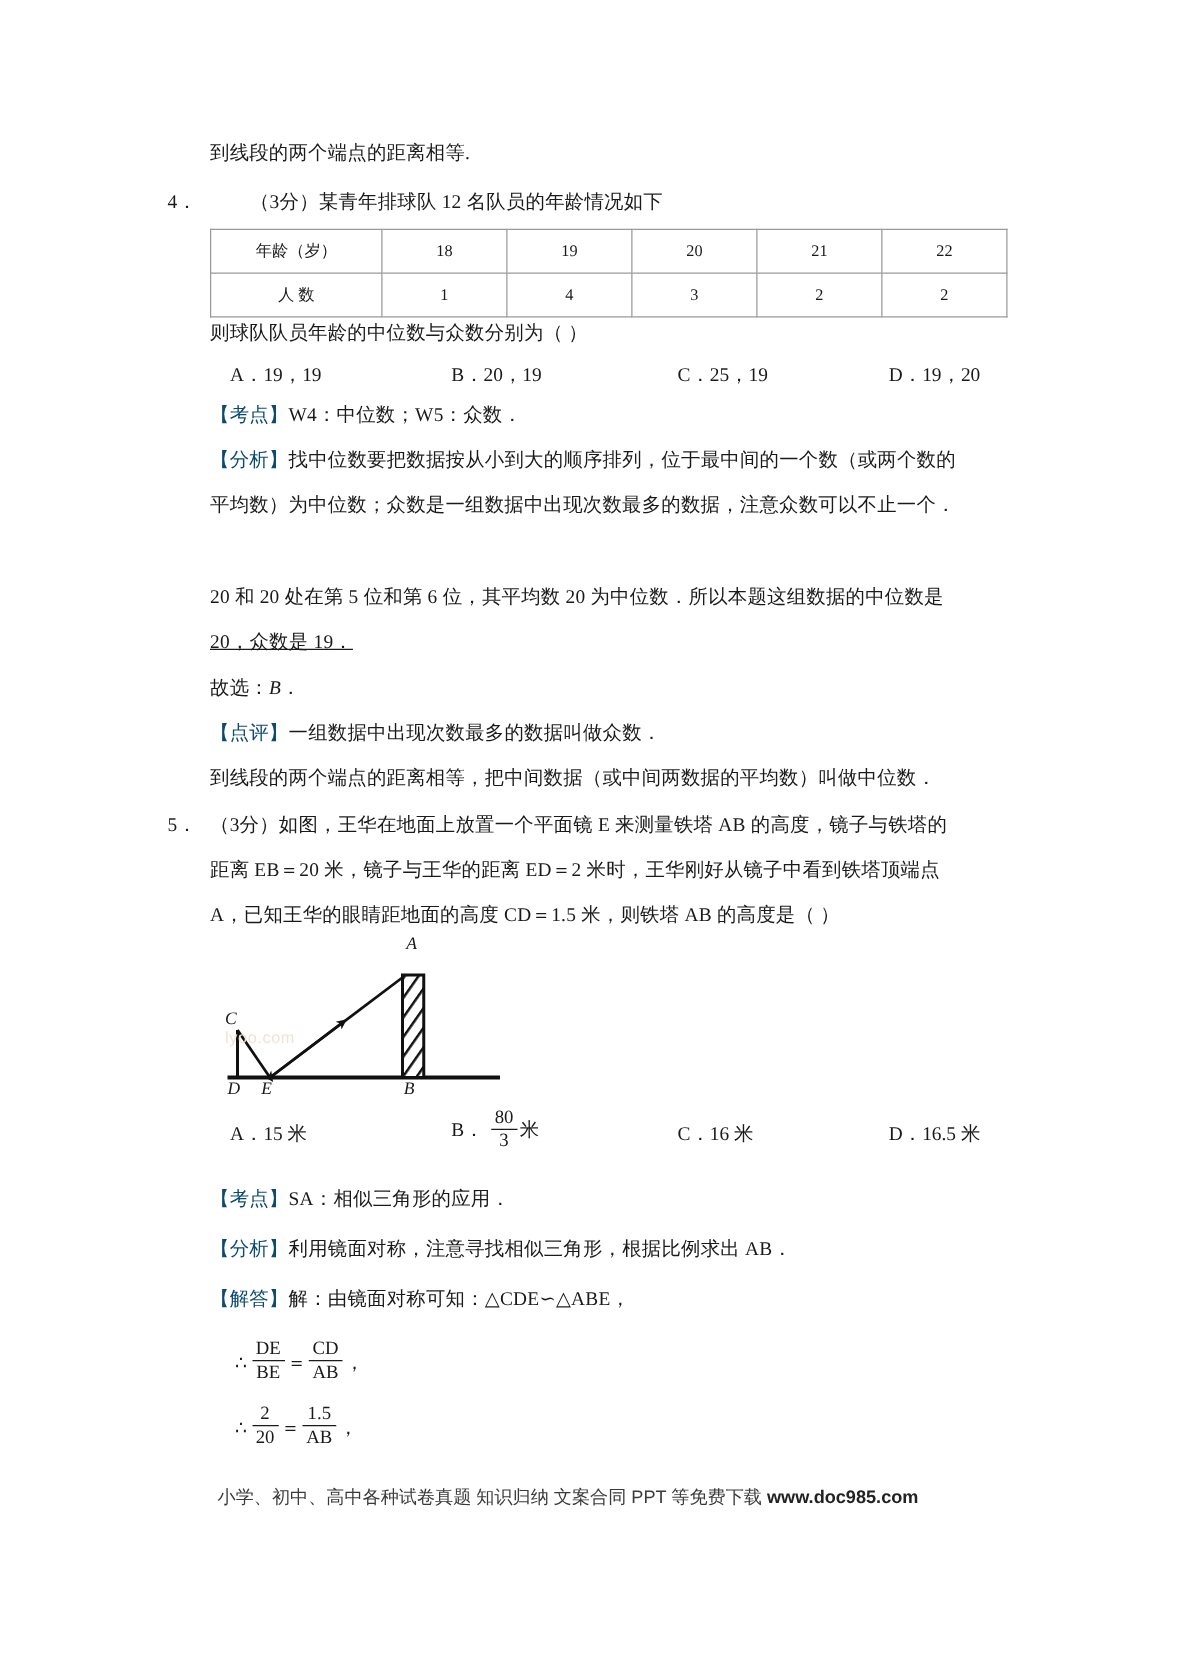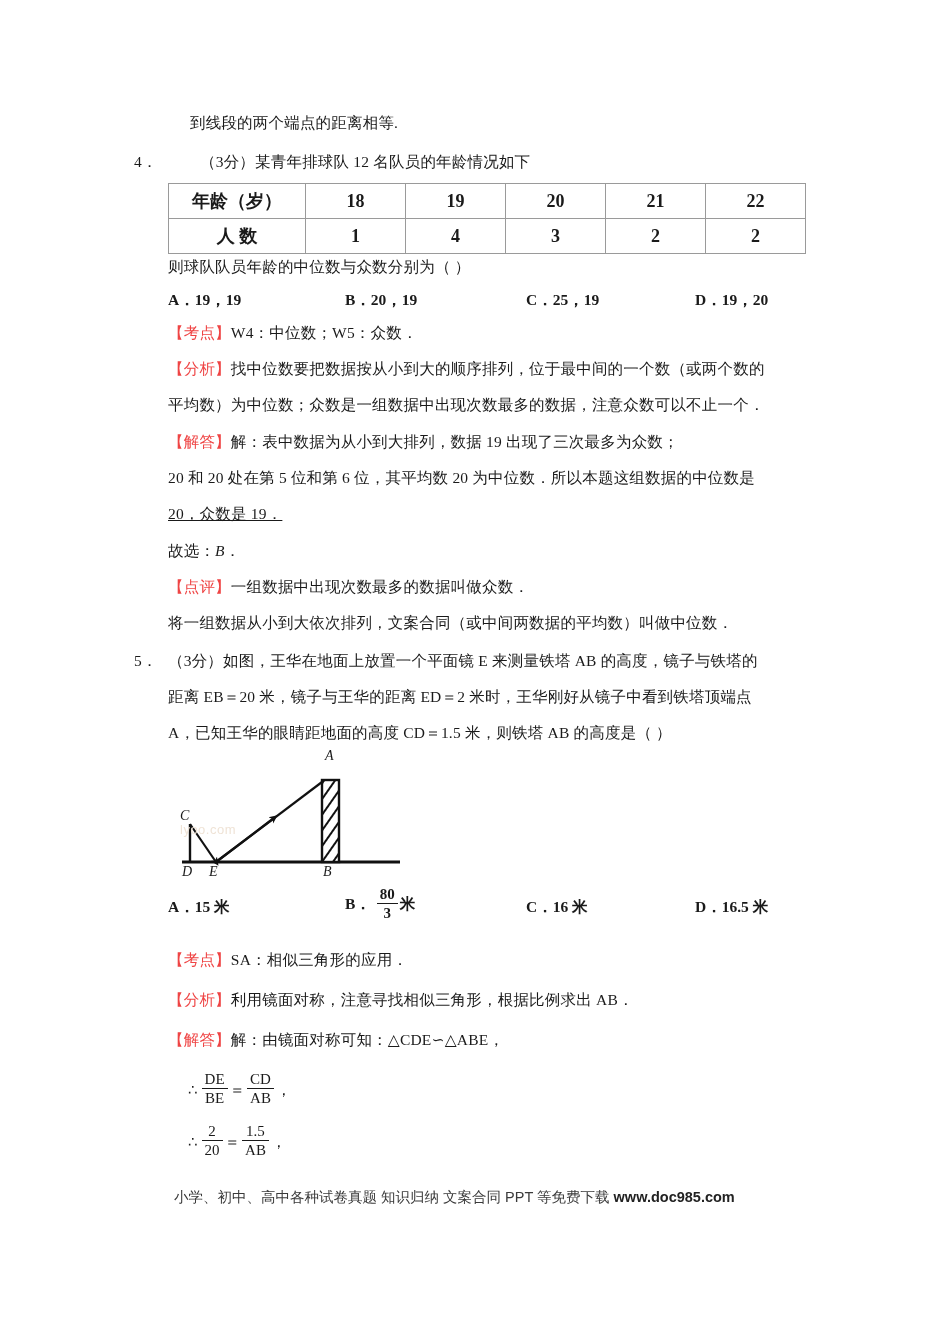--- a/index.html
+++ b/index.html
@@ -33,55 +33,53 @@
   }
   .indent-body { left: 168px; }
   .qnum {
     position: absolute;
     left: 134px;
     font-size: 15.5px;
     line-height: 20px;
   }
 
   .tag {
-    color: #ef4444;
+    color: #0c4a6e;
     font-weight: normal;
     font-family: Liberation Serif, serif;
   }
   .ital {
     font-style: italic;
   }
 
   
   .age-table {
     position: absolute;
     left: 168px;
     top: 183px;
     width: 638px;
     border-collapse: collapse;
     table-layout: fixed;
   }
   .age-table td {
     border: 1px solid #9a9a9a;
     text-align: center;
-    font-size: 18px;
+    font-size: 13px;
     height: 34px;
     padding: 0;
     font-family: "Liberation Serif", "DejaVu Serif", serif;
-    font-weight: bold;
   }
   .age-table td.head-cell { width: 136px; }
 
   
   .choices {
     position: absolute;
-    left: 168px;
+    left: 184px;
     width: 700px;
     height: 24px;
-    font-weight: bold;
   }
   .choice {
     position: absolute;
     font-size: 15.5px;
     white-space: nowrap;
   }
   .c-a { left: 0px; }
   .c-b { left: 177px; }
   .c-c { left: 358px; }
   .c-d { left: 527px; }
@@ -159,21 +157,21 @@
   .footer .url {
     font-weight: bold;
     color: #222;
   }
 </style>
 </head>
 <body>
 
 <div class="page">
 
-  <div class="line indent-body" style="top:113px;margin-left:22px;">到线段的两个端点的距离相等.</div>
+  <div class="line indent-body" style="top:113px;">到线段的两个端点的距离相等.</div>
 
   <div class="qnum" style="top:152px;">4．</div>
   <div class="line" style="left:168px; top:152px;margin-left:32px;">
     <span>（3分）</span><span>某青年排球队 12 名队员的年龄情况如下</span>
   </div>
 
   <table class="age-table">
     <tbody>
         <tr>
       <td class="head-cell">年龄（岁）</td>
@@ -213,34 +211,31 @@
 
   <div class="line indent-body" style="top:323px;">
     <span class="tag">【考点】</span><span>W4：中位数；W5：众数．</span>
   </div>
 
   <div class="line indent-body" style="top:359px;">
     <span class="tag">【分析】</span><span>找中位数要把数据按从小到大的顺序排列，位于最中间的一个数（或两个数的</span>
   </div>
   <div class="line indent-body" style="top:395px;">平均数）为中位数；众数是一组数据中出现次数最多的数据，注意众数可以不止一个．</div>
 
-  <div class="line indent-body" style="top:432px;">
-    <span class="tag">【解答】</span><span>解：表中数据为从小到大排列，数据 19 出现了三次最多为众数；</span>
-  </div>
   <div class="line indent-body" style="top:468px;">20 和 20 处在第 5 位和第 6 位，其平均数 20 为中位数．所以本题这组数据的中位数是</div>
   <div class="line indent-body" style="top:504px;text-decoration:underline;">20，众数是 19．</div>
 
   <div class="line indent-body" style="top:541px;">
     <span>故选：</span><span class="ital">B</span><span>．</span>
   </div>
 
   <div class="line indent-body" style="top:577px;">
     <span class="tag">【点评】</span><span>一组数据中出现次数最多的数据叫做众数．</span>
   </div>
-  <div class="line indent-body" style="top:613px;">将一组数据从小到大依次排列，文案合同（或中间两数据的平均数）叫做中位数．</div>
+  <div class="line indent-body" style="top:613px;">到线段的两个端点的距离相等，把中间数据（或中间两数据的平均数）叫做中位数．</div>
 
   <div class="qnum" style="top:651px;">5．</div>
   <div class="line" style="left:168px; top:651px;">
     <span>（3分）</span><span>如图，王华在地面上放置一个平面镜 E 来测量铁塔 AB 的高度，镜子与铁塔的</span>
   </div>
   <div class="line indent-body" style="top:687px;">距离 EB＝20 米，镜子与王华的距离 ED＝2 米时，王华刚好从镜子中看到铁塔顶端点</div>
   <div class="line indent-body" style="top:723px;">A，已知王华的眼睛距地面的高度 CD＝1.5 米，则铁塔 AB 的高度是（        ）</div>
 
   <div class="figure">
     <div class="watermark">lyoo.com</div>

